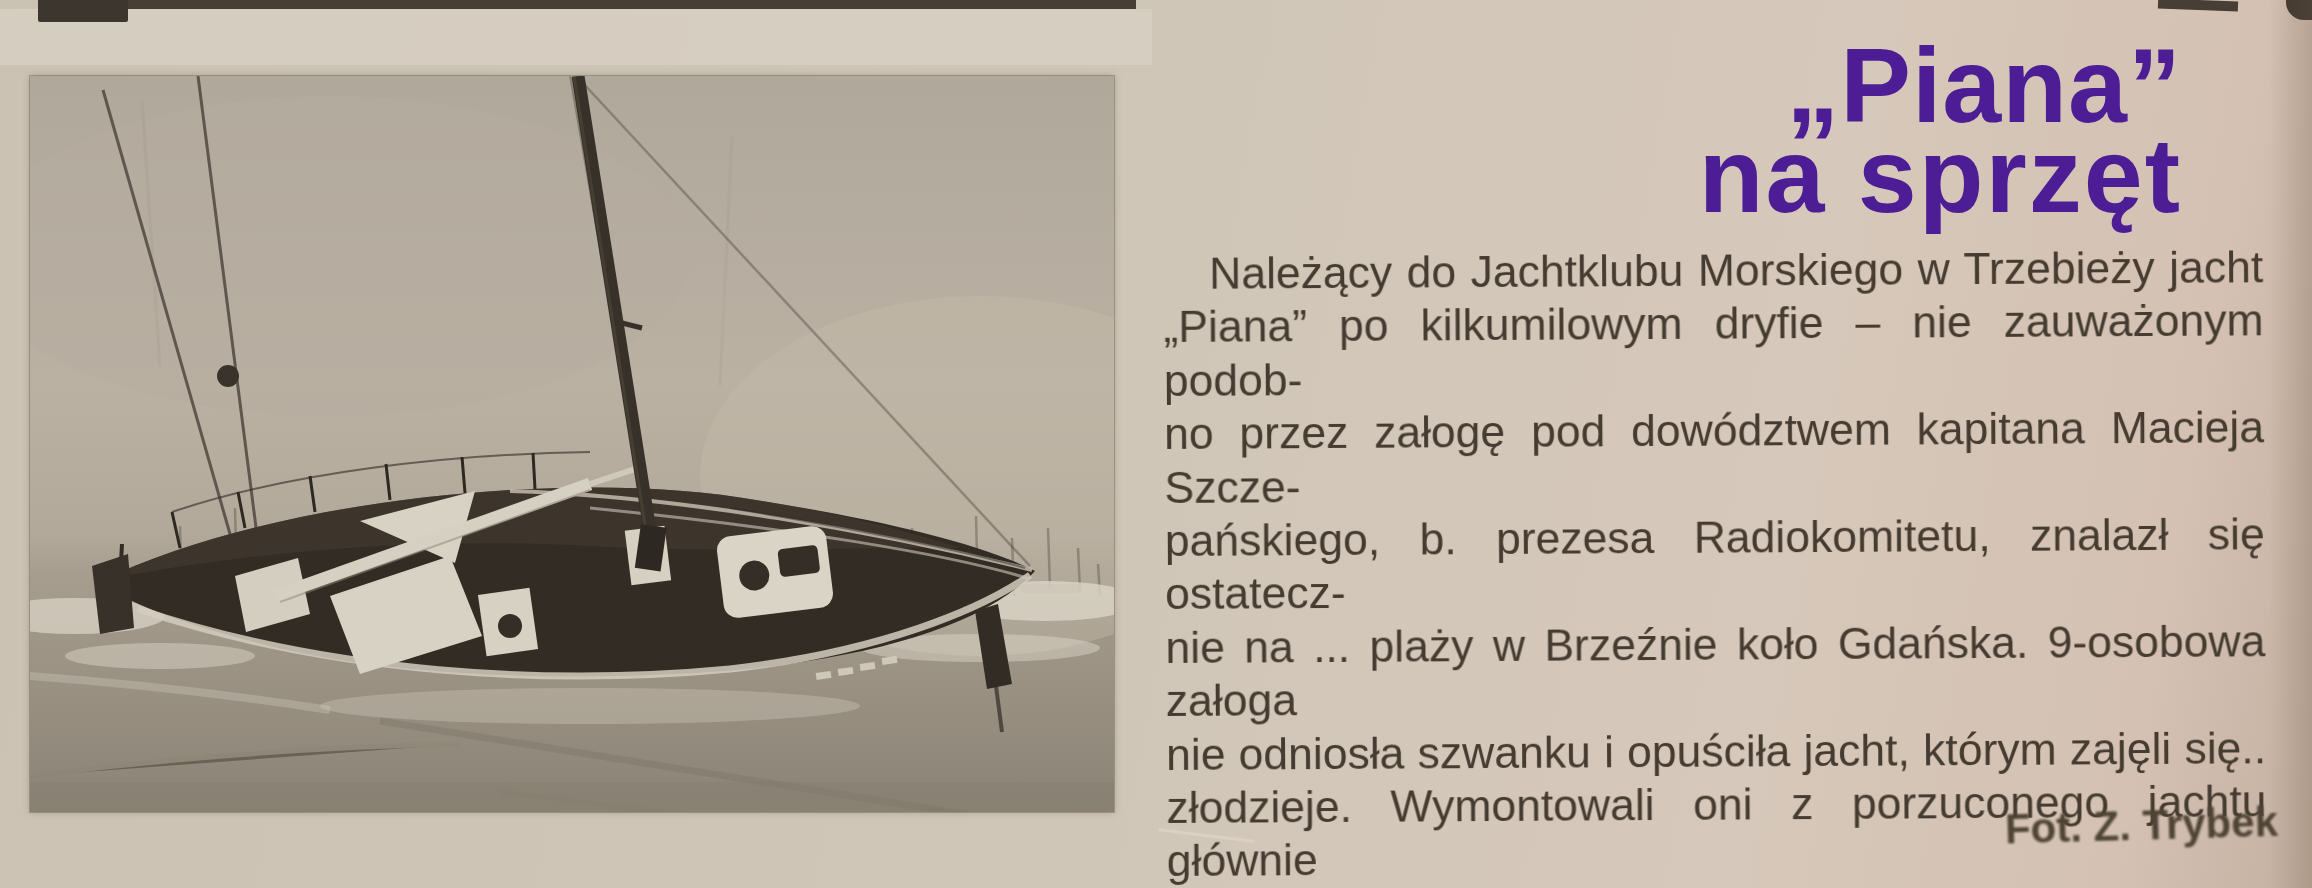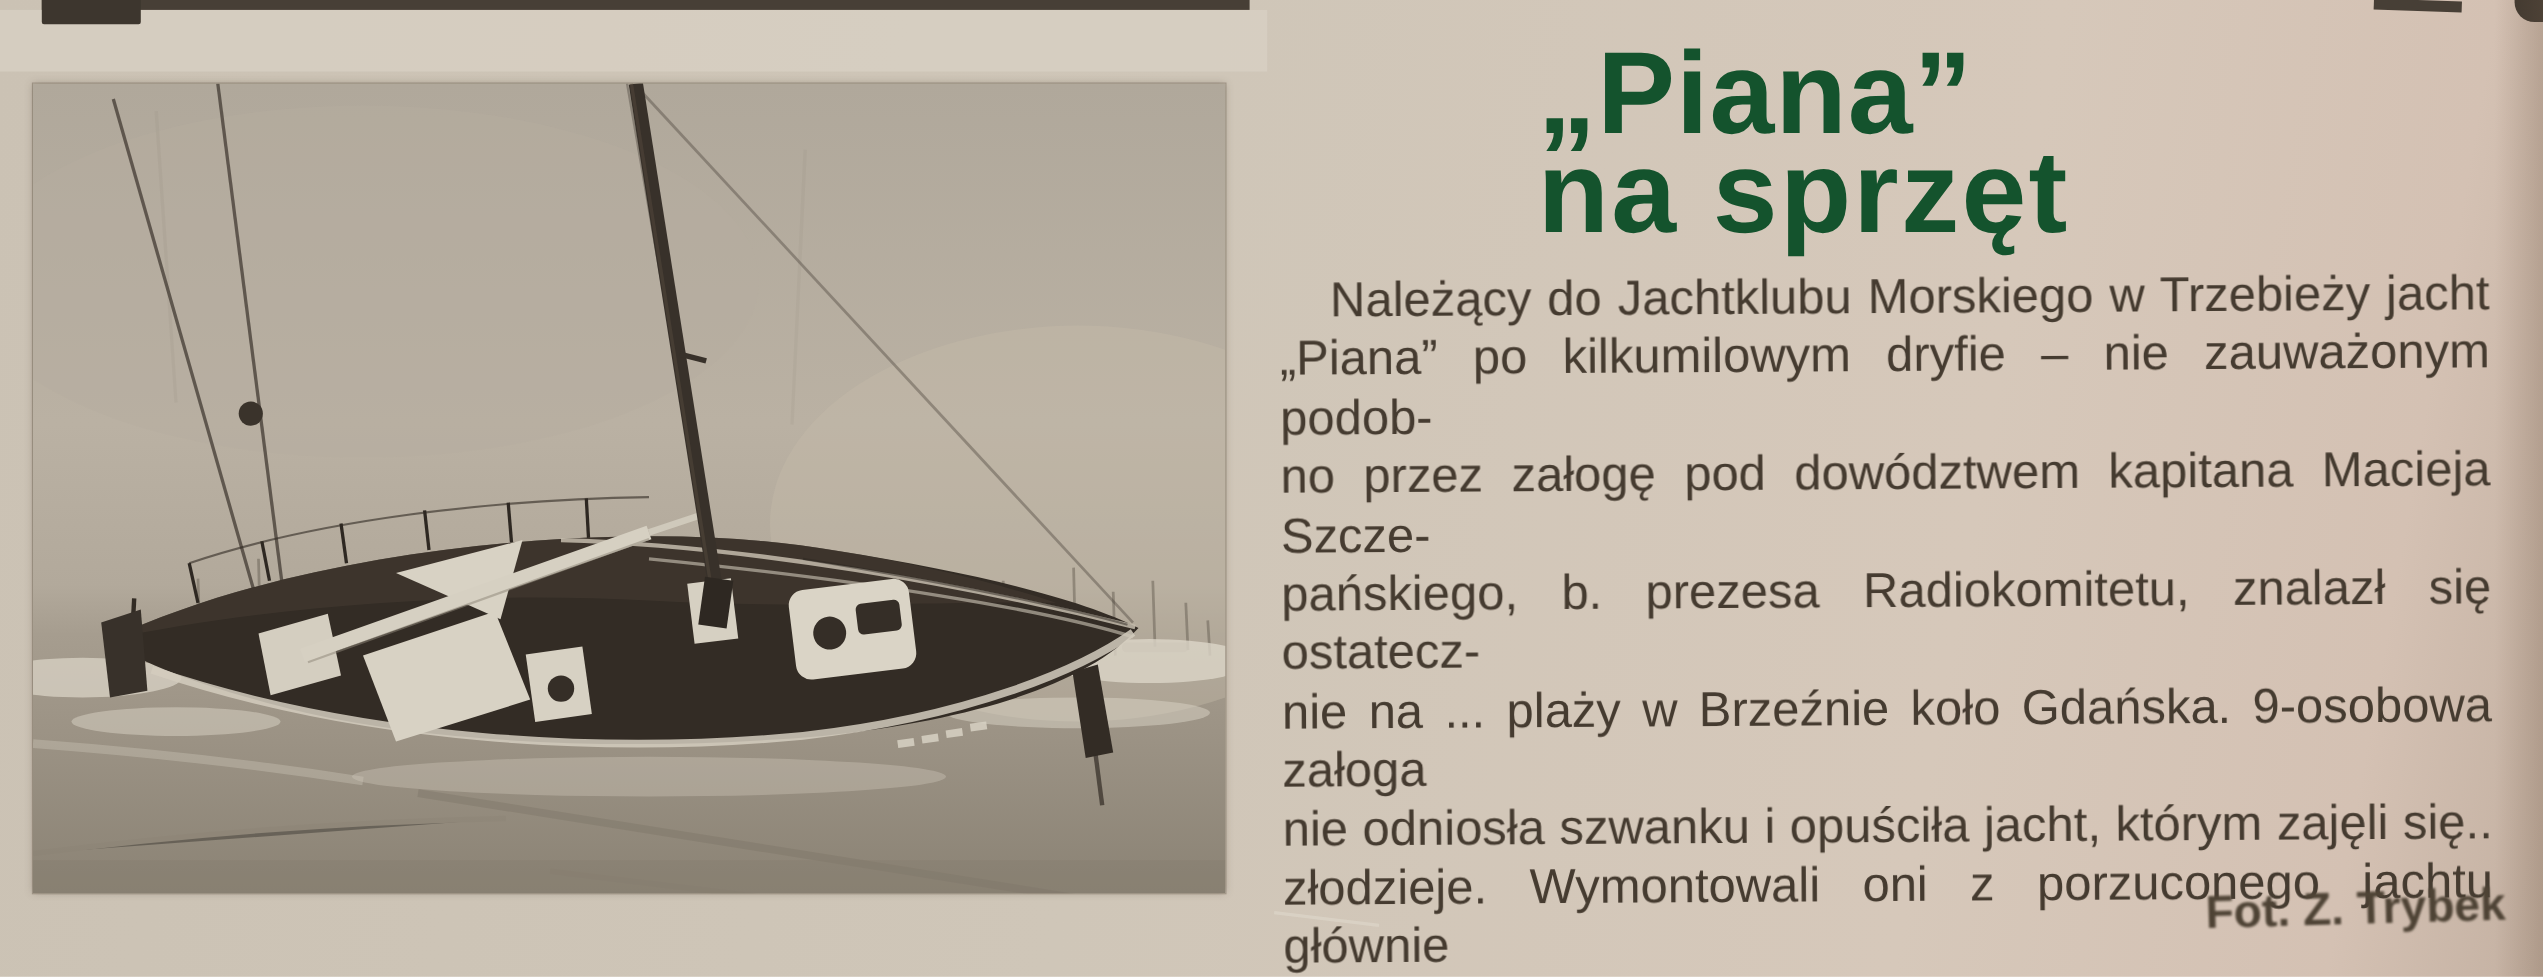--- a/index.html
+++ b/index.html
@@ -14,22 +14,22 @@
   #bar-left-end{left:38px;top:0;width:90px;height:22px;background:#3d362e;border-radius:0 0 2px 2px}
   #bar-right{left:2158px;top:0;width:80px;height:10px;transform:rotate(2deg)}
   #corner-mark{position:absolute;right:0;top:0;width:26px;height:20px;background:#3d362e;border-radius:0 0 0 18px}
   .right-shade{position:absolute;right:0;top:0;width:44px;height:888px;
     background:linear-gradient(90deg,rgba(118,94,74,0),rgba(118,94,74,.28));pointer-events:none}
 
   .photo{position:absolute;left:30px;top:76px;width:1084px;height:736px;
     box-shadow:0 0 7px rgba(88,78,62,.35);outline:1px solid rgba(110,100,85,.45)}
   .photo svg{display:block;width:100%;height:100%}
 
-  .headline{position:absolute;left:1398px;top:40px;width:784px;text-align:left;
-    font-weight:bold;font-size:106px;line-height:90px;color:#14532d;letter-spacing:1px;
+  .headline{position:absolute;left:1398px;top:40px;width:784px;text-align:right;
+    font-weight:bold;font-size:106px;line-height:90px;color:#4c1d95;letter-spacing:1px;
     filter:blur(.5px)}
   .headline .hl2{letter-spacing:2px}
 
   .body-text{position:absolute;left:1163px;top:247px;width:1100px;
     font-size:44.5px;line-height:53.4px;color:#453b30;filter:blur(.55px);
     transform:rotate(-.35deg);transform-origin:left top}
   .bl{text-align:justify;text-align-last:justify;white-space:normal}
   .bl.first{text-indent:46px}
 
   .credit{position:absolute;left:1838px;top:804px;width:440px;text-align:right;

